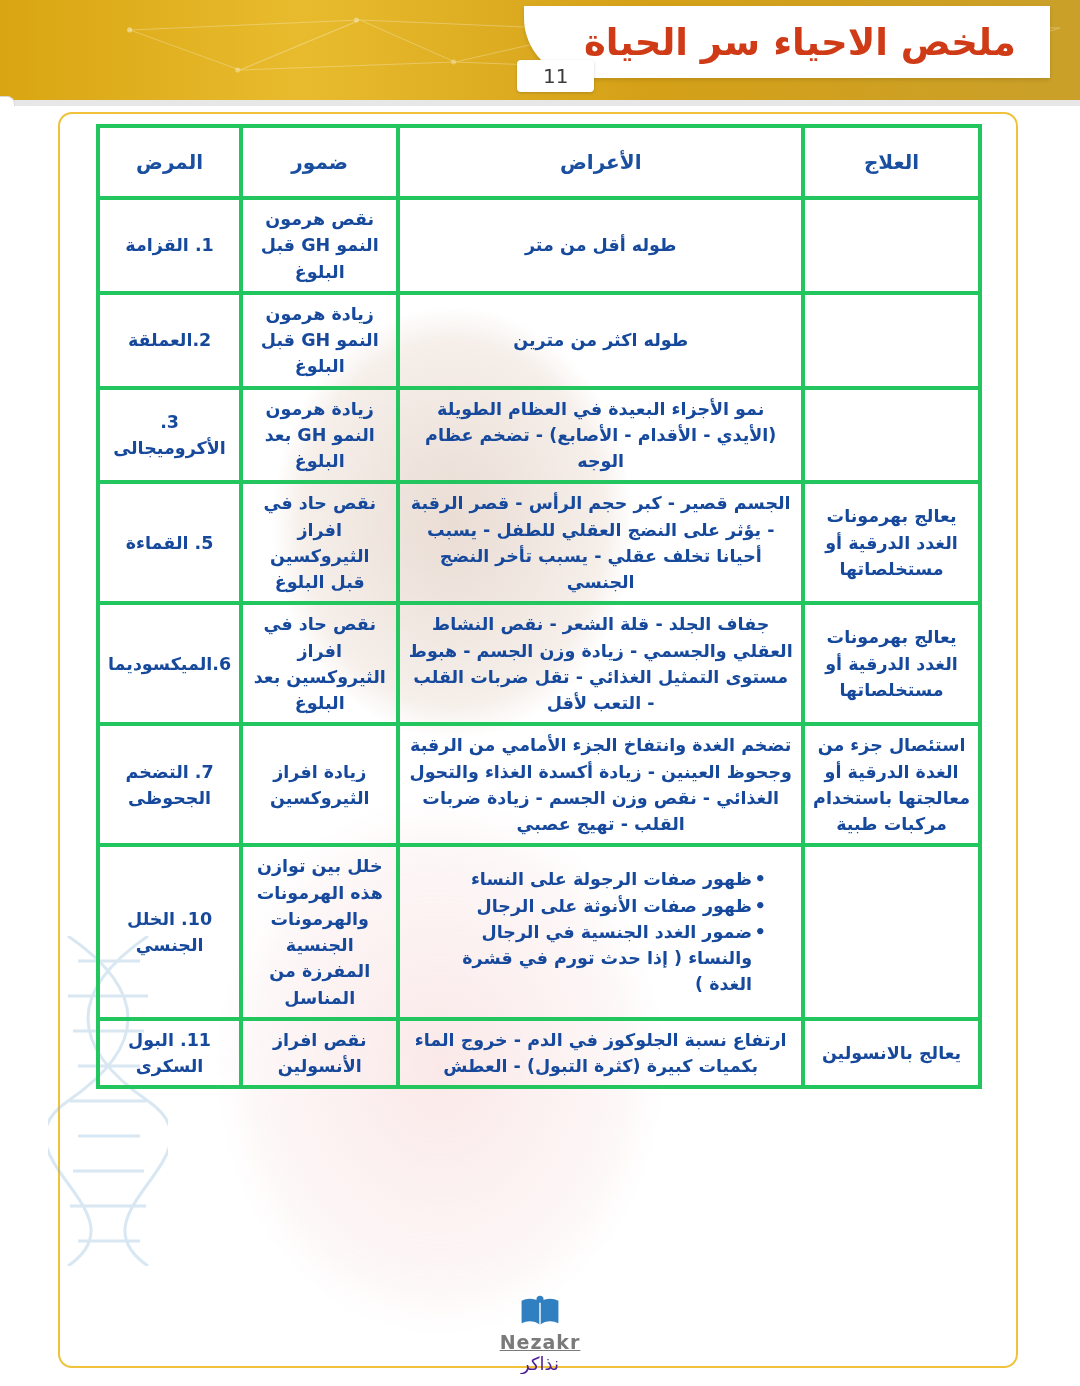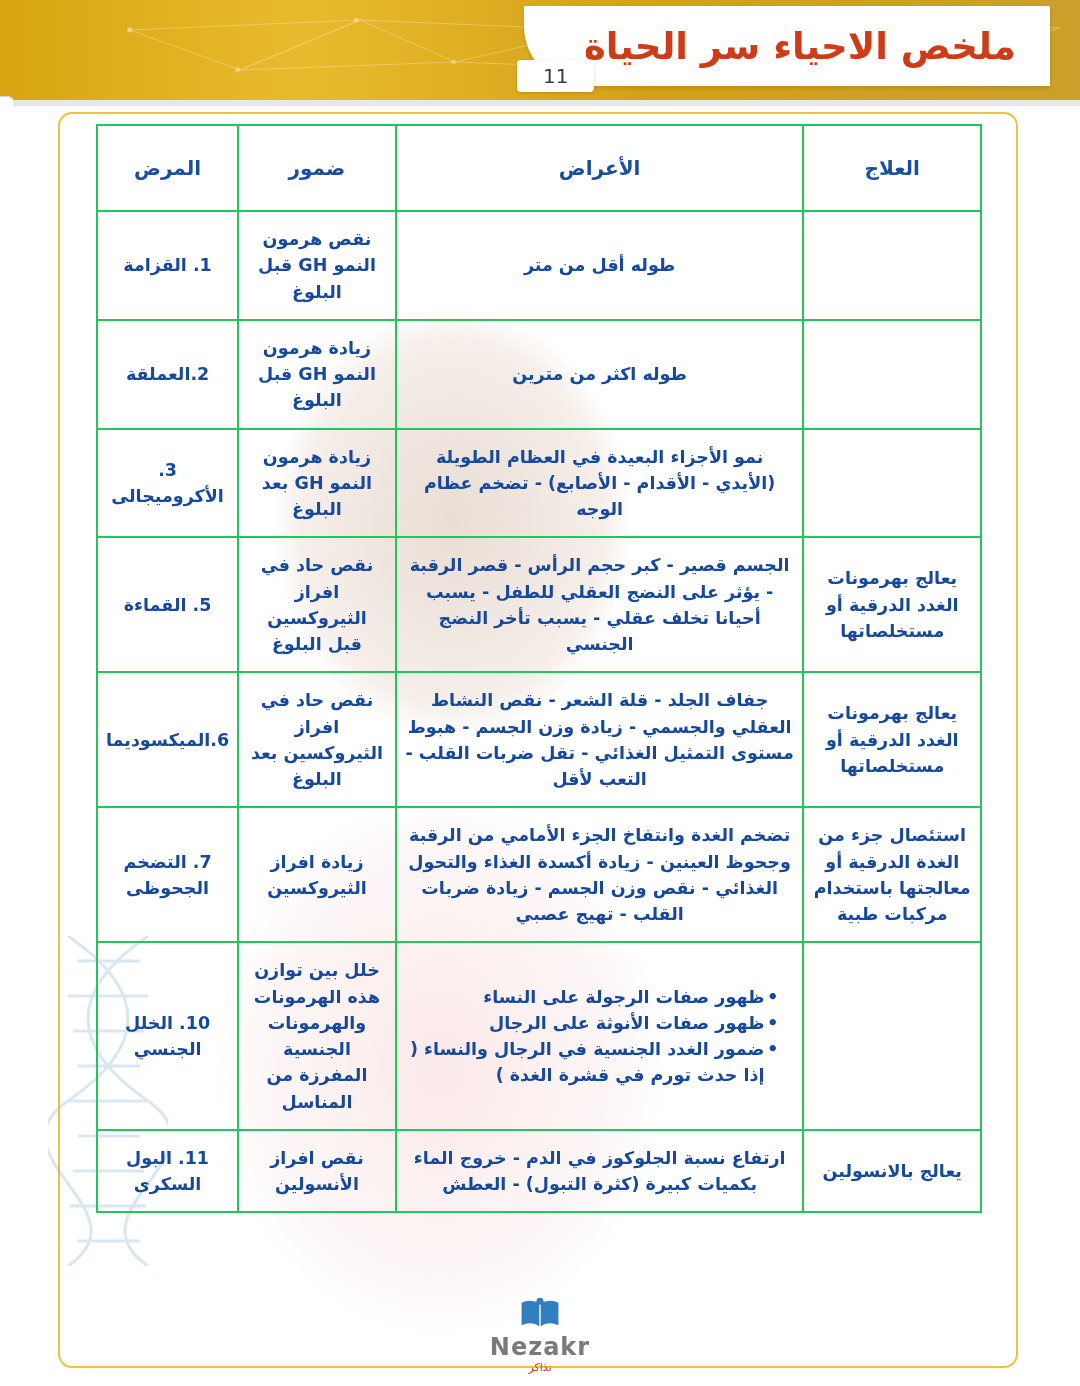--- a/index.html
+++ b/index.html
@@ -23,21 +23,21 @@
       radial-gradient(circle at 22% 70%,rgba(255,255,255,.35) 0 2px,transparent 3px),
       radial-gradient(circle at 33% 20%,rgba(255,255,255,.35) 0 2px,transparent 3px),
       radial-gradient(circle at 42% 62%,rgba(255,255,255,.30) 0 2px,transparent 3px),
       radial-gradient(circle at 55% 30%,rgba(255,255,255,.30) 0 2px,transparent 3px),
       radial-gradient(circle at 66% 72%,rgba(255,255,255,.30) 0 2px,transparent 3px),
       radial-gradient(circle at 78% 25%,rgba(255,255,255,.30) 0 2px,transparent 3px),
       radial-gradient(circle at 88% 62%,rgba(255,255,255,.30) 0 2px,transparent 3px);
   }
   .banner .netlines{position:absolute;inset:0;opacity:.5;}
   .title-plate{
-    position:absolute;top:6px;right:30px;height:80px;
+    position:absolute;top:6px;right:30px;height:72px;
     display:flex;align-items:center;padding:0 34px 0 60px;
     background:#ffffff;
     border-radius:0 0 0 60px;
     box-shadow:0 2px 4px rgba(0,0,0,.12);
   }
   .title-plate h1{
     margin:0;font-size:37px;font-weight:bold;color:#cf3b16;
     letter-spacing:0;white-space:nowrap;
   }
   .page-chip{
@@ -73,23 +73,23 @@
   }
 
   
   table.sum{
     position:absolute;top:18px;right:98px;left:96px;
     border-collapse:collapse;
     table-layout:fixed;
     background:transparent;
   }
   table.sum th,table.sum td{
-    border:2px solid #22c55e;
+    border:4px solid #22c55e;
     vertical-align:middle;
-    padding:14px 8px;
+    padding:6px 8px;
     text-align:center;
     color:#16499c;
     font-size:17.5px;
     line-height:1.5;
     font-weight:bold;
   }
   table.sum thead th{
     height:56px;font-size:20px;color:#1a4fa0;font-weight:bold;
     background:rgba(255,255,255,.75);
   }
@@ -97,38 +97,38 @@
   col.c-cause{width:158px;}
   col.c-symp{width:410px;}
   col.c-treat{width:178px;}
 
   td.disease{color:#b23a12;font-size:18px;}
   td.cause{color:#b23a12;font-size:17px;}
   td.symp{color:#16499c;font-size:17px;}
   td.treat{color:#16499c;font-size:17px;}
 
   td.symp ul,td.cause ul{
-    margin:0;padding:0 16px 0 0;list-style:none;
+    margin:11px;padding:0 16px 0 0;list-style:none;
   }
   td.symp li{position:relative;padding-right:14px;text-align:right;}
   td.symp li:before{
     content:"•";position:absolute;right:0;top:-1px;color:#16499c;font-size:18px;
   }
   td.symp.bulleted{text-align:right;}
 
   
   .footer-logo{
     position:absolute;bottom:12px;left:0;right:0;
     display:flex;flex-direction:column;align-items:center;gap:2px;
   }
   .footer-logo .bookicon{width:46px;height:34px;}
   .footer-logo .brand{
-    font-size:24px;color:#7a7a7a;letter-spacing:1px;font-weight:bold;
-  }
-  .footer-logo .brand-ar{font-size:11px;color:#c2410c;margin-top:-2px;}
+    font-size:19px;color:#7a7a7a;letter-spacing:1px;font-weight:bold;text-decoration:underline;
+  }
+  .footer-logo .brand-ar{font-size:18px;color:#4c1d95;margin-top:-2px;}
 
   
   .edge-tab{
     position:absolute;left:0;top:96px;width:14px;height:250px;
     background:#ffffff;border:1px solid #d8d8d8;border-left:none;
     border-radius:0 8px 8px 0;
   }
   .bottom-bar{
     position:absolute;bottom:0;right:0;left:0;height:12px;background:#ffffff;
   }

